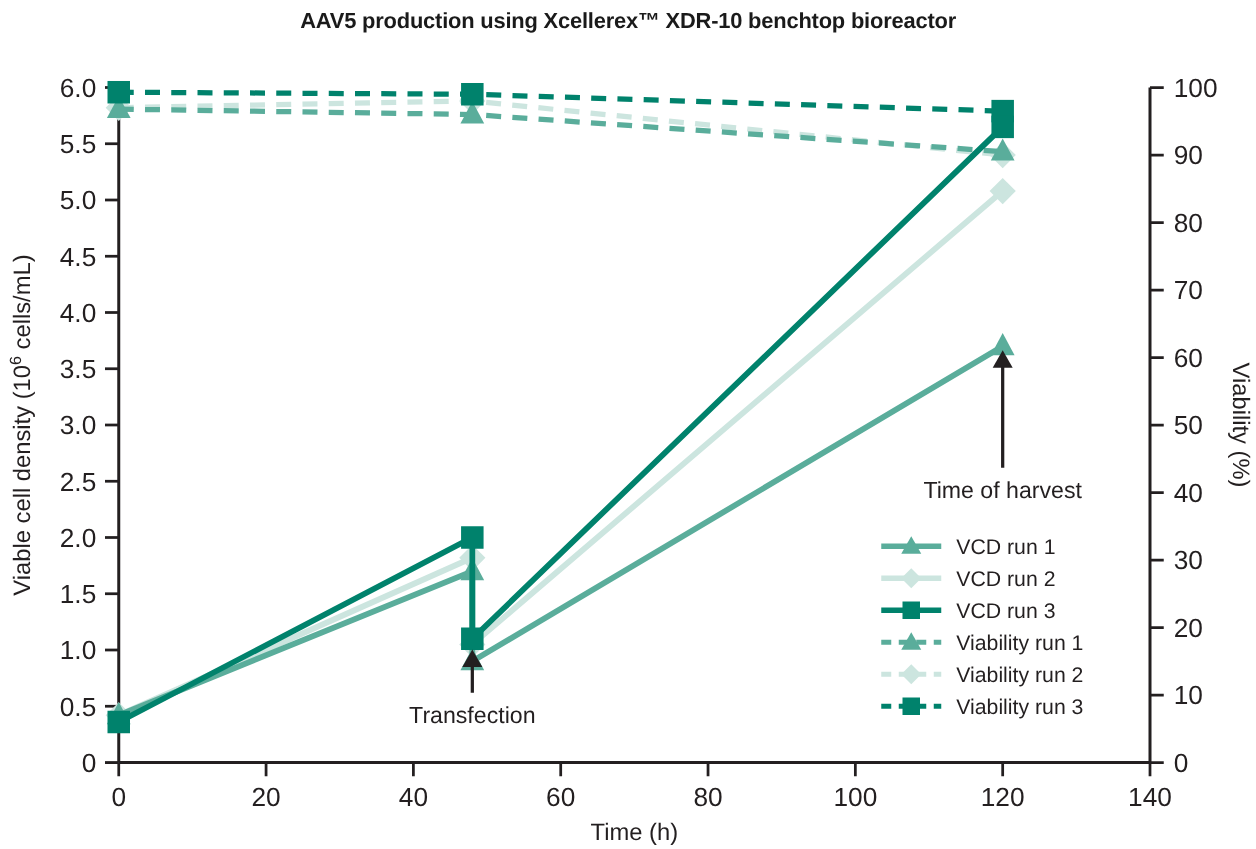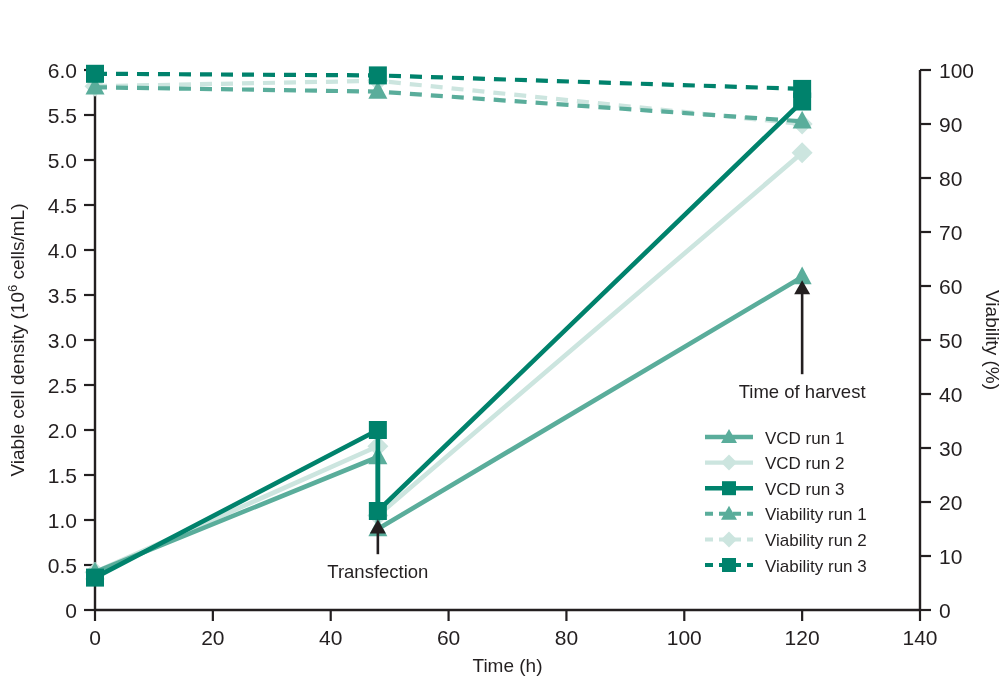--- a/index.html
+++ b/index.html
@@ -60,20 +60,21 @@
   }
   .tick-mark {
     stroke: #231f20;
     stroke-width: 2.2;
   }
 </style>
 </head>
 <body>
 
 <div id="chart-root">
+  <div class="chart-title">AAV5 production using Xcellerex™ XDR-10 benchtop bioreactor</div>
   <svg id="plot" width="1005" height="679">
       <path d="M 95 70 L 95 610" class="axis-line"></path>
       <path d="M 95 610 L 920 610" class="axis-line"></path>
       <path d="M 920 70 L 920 610" class="axis-line"></path>
       <line x1="84" y1="610" x2="95" y2="610" class="tick-mark"></line>
       <text x="77" y="617.5" class="tick-label" text-anchor="end">0</text>
       <line x1="84" y1="565" x2="95" y2="565" class="tick-mark"></line>
       <text x="77" y="572.5" class="tick-label" text-anchor="end">0.5</text>
       <line x1="84" y1="520" x2="95" y2="520" class="tick-mark"></line>
       <text x="77" y="527.5" class="tick-label" text-anchor="end">1.0</text>

